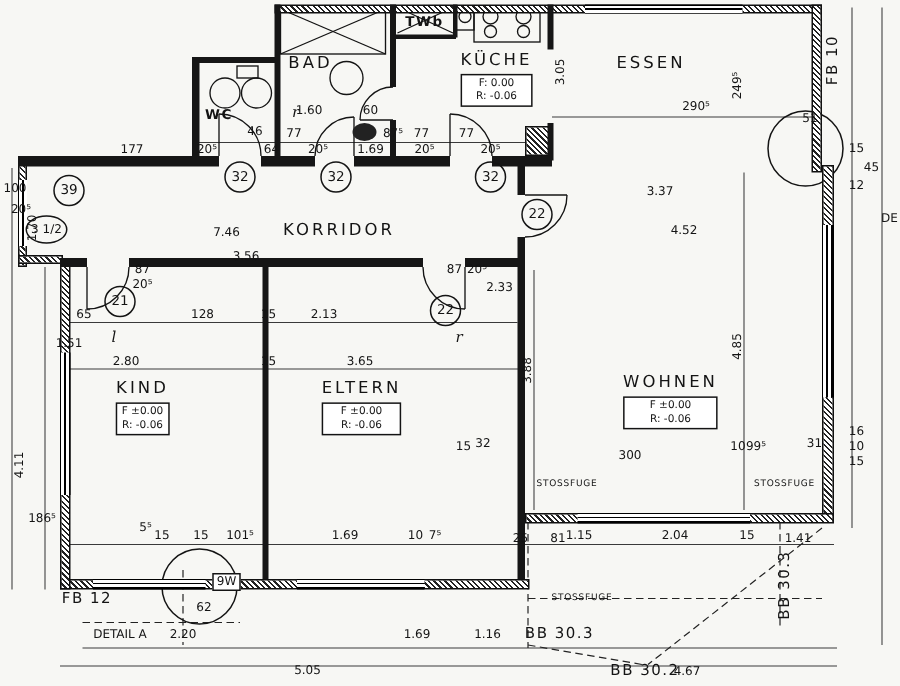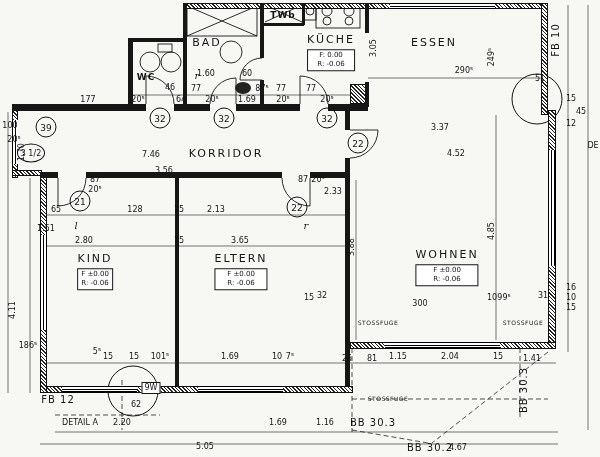--- a/index.html
+++ b/index.html
@@ -266,21 +266,21 @@
       <div class="dim" style="left: 97px; top: 352px;">5⁵</div>
       <div class="dim" style="left: 108px; top: 357px;">15</div>
       <div class="dim" style="left: 136px; top: 357px; margin-top: 48px;">62</div>
       <div class="dim" style="left: 134px; top: 357px;">15</div>
       <div class="dim" style="left: 160px; top: 357px;">101⁵</div>
       <div class="dim" style="left: 230px; top: 357px;">1.69</div>
       <div class="dim" style="left: 277px; top: 357px;">10</div>
       <div class="dim" style="left: 290px; top: 357px;">7⁵</div>
       <div class="dim" style="left: 347px; top: 359px;">25</div>
       <div class="dim" style="left: 372px; top: 359px;">81</div>
-      <div class="dim" style="left: 398px; top: 357px;">1.15</div>
+      <div class="dim" style="left: 386px; top: 357px;">1.15</div>
       <div class="dim" style="left: 450px; top: 357px;">2.04</div>
       <div class="dim" style="left: 498px; top: 357px;">15</div>
       <div class="dim" style="left: 532px; top: 359px;">1.41</div>
       <div class="dim tiny" style="left: 388px; top: 399px;">STOSSFUGE</div>
       <div class="dim big" style="left: 58px; top: 400px;">FB 12</div>
       <div class="dim boxed" style="left: 151px; top: 388px;">9W</div>
       <div class="dim" style="left: 80px; top: 423px;">DETAIL A</div>
       <div class="dim" style="left: 122px; top: 423px;">2.20</div>
       <div class="dim" style="left: 278px; top: 423px;">1.69</div>
       <div class="dim" style="left: 325px; top: 423px;">1.16</div>

